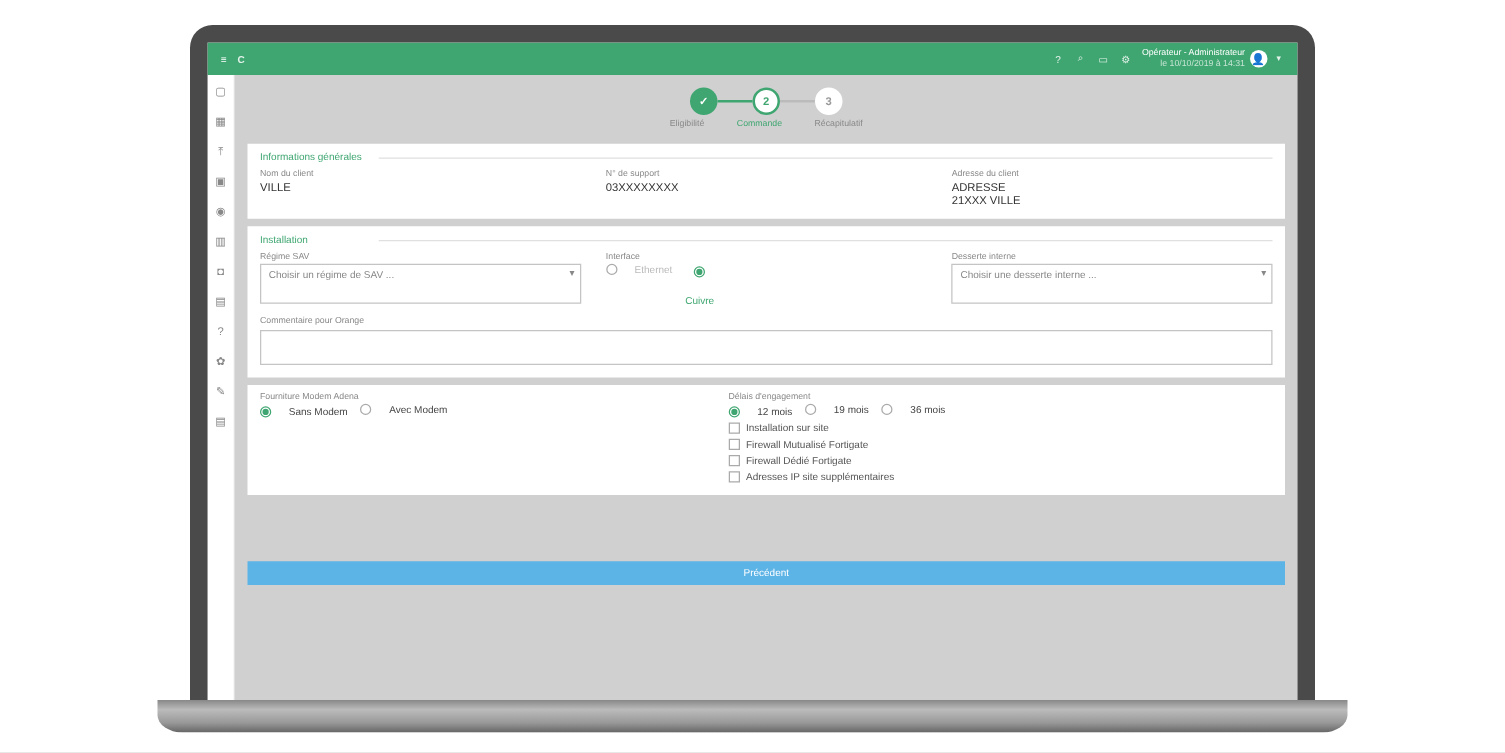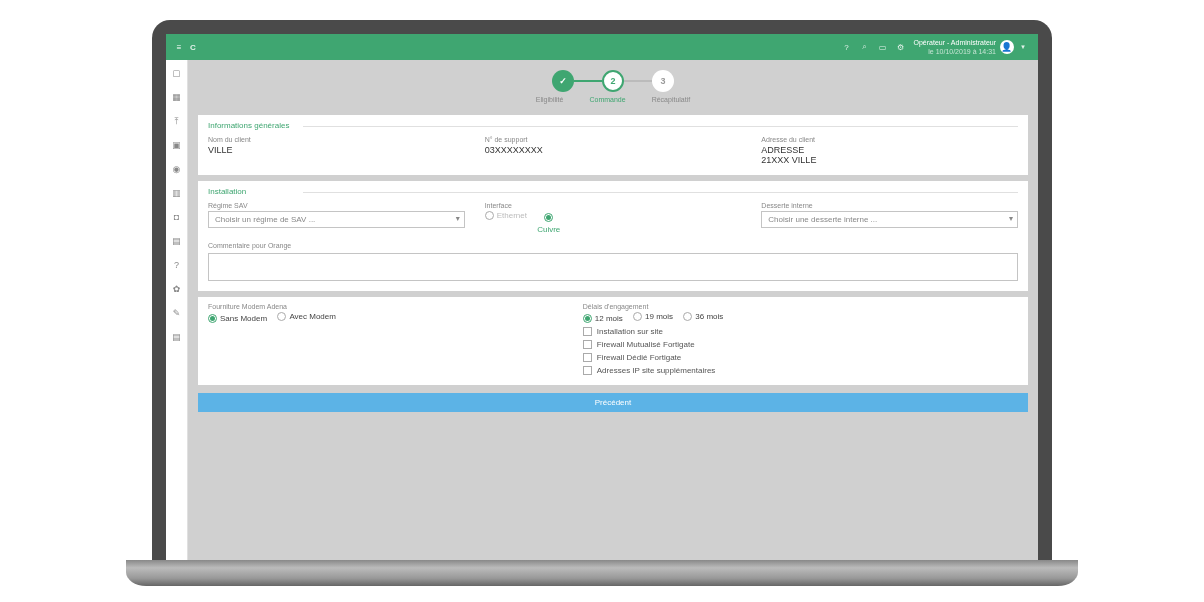--- a/index.html
+++ b/index.html
@@ -38,37 +38,37 @@
   .step-labels span.active { color: #3fa671; }
 
   .panel { background: #fff; margin: 6px 10px 0 10px; padding: 6px 10px 10px; font-size: 8px; color: #444; }
   .panel .legend { color: #3fa671; font-size: 8px; margin-bottom: 6px; position: relative; }
   .panel .legend::after { content: ""; position: absolute; left: 95px; right: 0; top: 50%; height: 1px; background: #e0e0e0; }
   .three-col { display: flex; gap: 20px; }
   .three-col > div { flex: 1; }
   .fld-label { font-size: 7px; color: #888; margin-bottom: 2px; }
   .fld-value { font-size: 9px; color: #333; }
 
-  .select { border: 1px solid #c4c4c4; padding: 3px 18px 3px 6px; font-size: 8px; color: #888; position: relative; background: #fff; cursor: pointer; }
+  .select { border: 1px solid #c4c4c4; padding: 3px 18px 18px 6px; font-size: 8px; color: #888; position: relative; background: #fff; cursor: pointer; }
   .select::after { content: "▾"; position: absolute; right: 4px; top: 2px; color: #888; }
 
-  .radio { display: inline-flex; align-items: center; gap: 3px; font-size: 8px; margin-right: 8px; cursor: pointer; }
+  .radio { display: inline-flex; align-items: center; gap: 14px; font-size: 8px; margin-right: 8px; cursor: pointer; }
   .radio .dot { width: 9px; height: 9px; border-radius: 50%; border: 1px solid #aaa; display: inline-flex; align-items: center; justify-content: center; }
   .radio .dot.sel { border-color: #3fa671; }
   .radio .dot.sel::after { content: ""; width: 5px; height: 5px; border-radius: 50%; background: #3fa671; }
   .radio.disabled { color: #bbb; }
   .radio.accent { color: #3fa671; flex-direction: column; }
 
   .textarea { border: 1px solid #c4c4c4; height: 28px; margin-top: 4px; background: #fff; }
 
   .chk { display: flex; align-items: center; gap: 5px; font-size: 8px; color: #555; margin-top: 4px; cursor: pointer; }
   .chk .box { width: 9px; height: 9px; border: 1px solid #aaa; background: #fff; }
 
   .btn-row { display: flex; gap: 8px; margin: 8px 10px 0 10px; }
-  .btn { flex: 1; background: #5cb3e6; color: #fff; text-align: center; font-size: 8px; padding: 5px 0; cursor: pointer; }
+  .btn { flex: 1; background: #5cb3e6; color: #fff; text-align: center; font-size: 8px; padding: 5px 0; cursor: pointer; margin-top: 45px; }
 </style>
 </head>
 <body>
 
 <div class="laptop-wrap">
   <div class="screen-bezel">
     <div class="screen">
 
       <div class="topbar">
         <div class="burger">≡</div>

